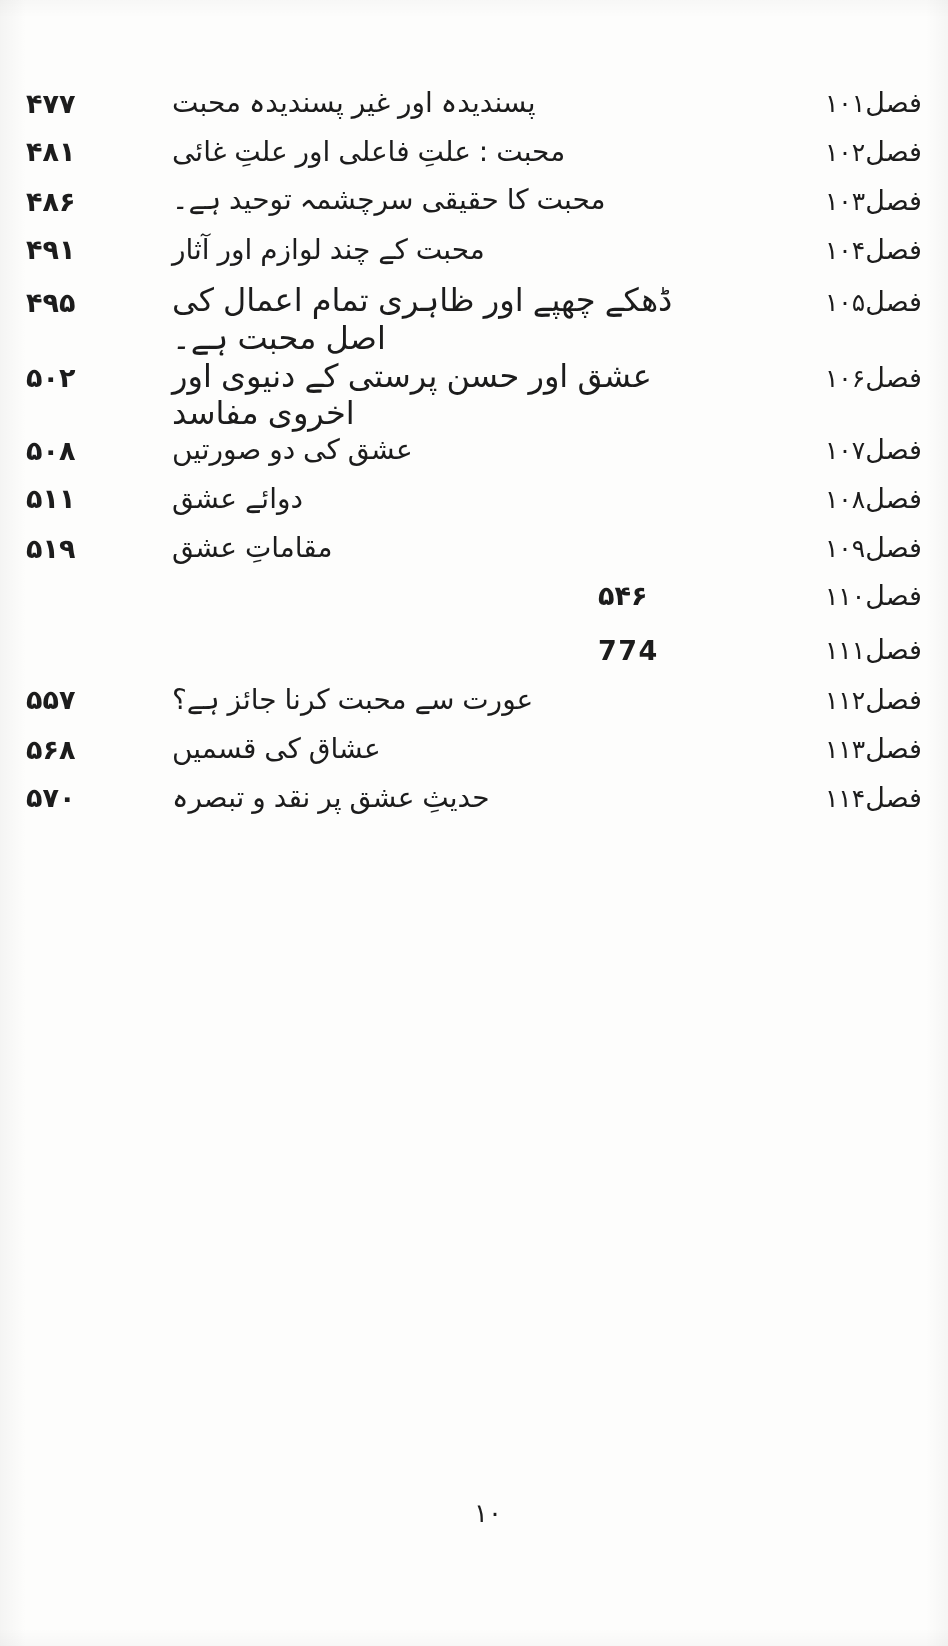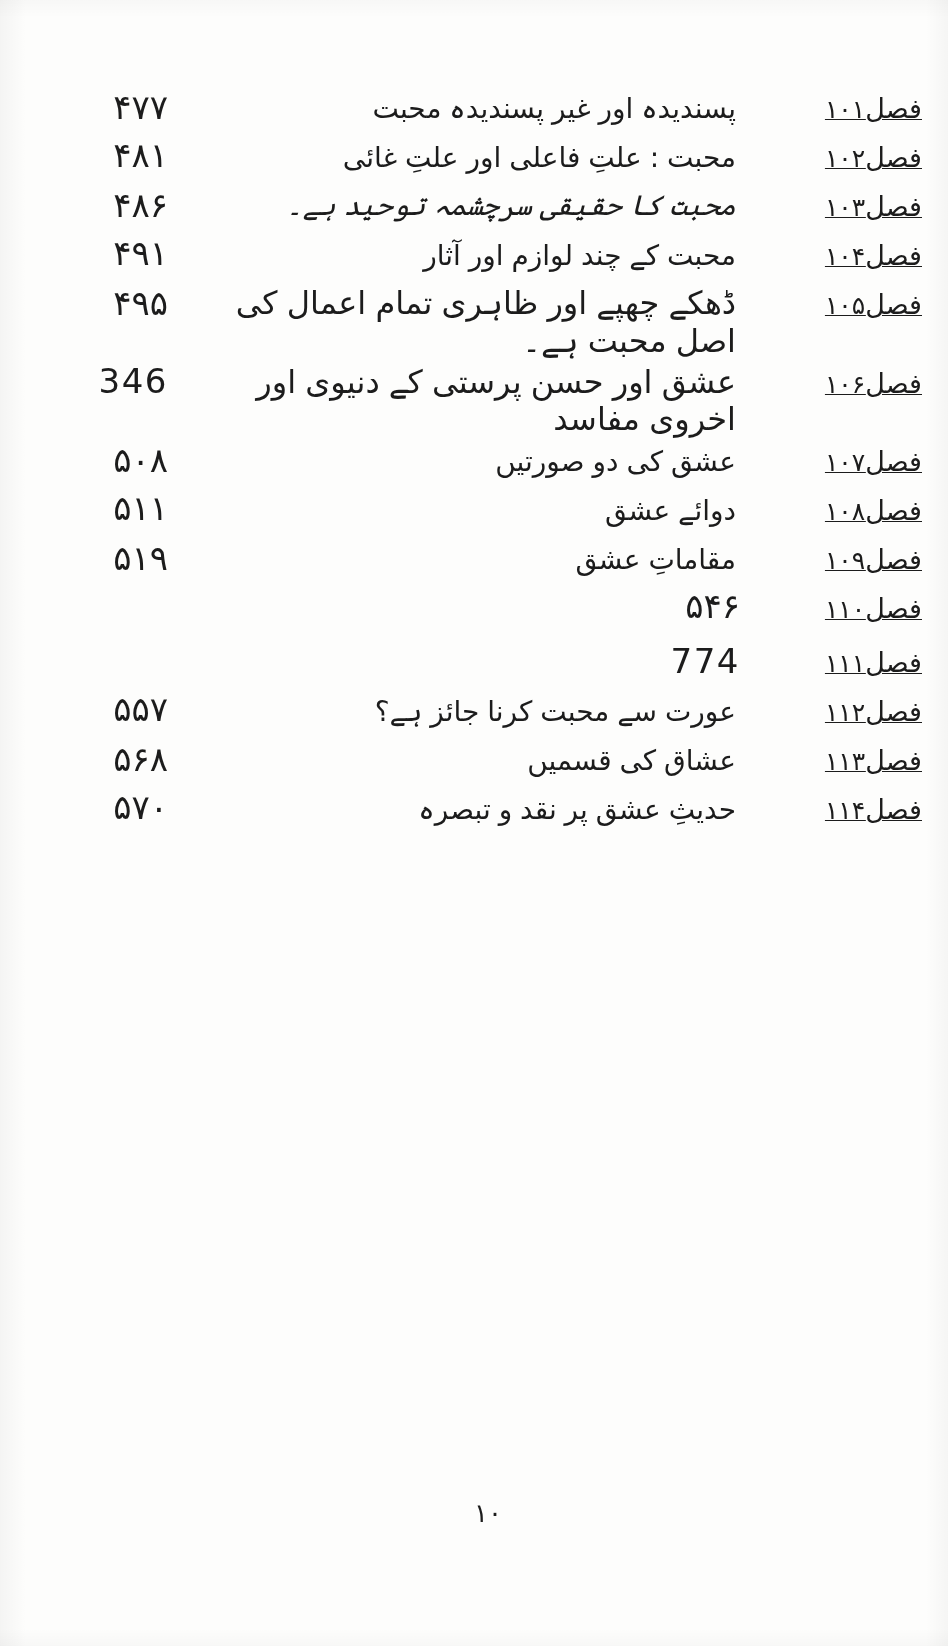--- a/index.html
+++ b/index.html
@@ -47,58 +47,58 @@
   }
 
   
   .chapter-cell {
     flex: 0 0 190px;
     text-align: right;
     padding-right: 8px;
     box-sizing: border-box;
     white-space: nowrap;
     direction: rtl;
-    text-decoration: underline;
   }
   .chapter-label {
     font-size: 27px;
     line-height: 1.05;
   }
   .chapter-number {
     font-size: 25px;
     letter-spacing: 0.5px;
   }
 
   .title-cell {
     flex: 1 1 auto;
-    text-align: right;
+    text-align: left;
     direction: rtl;
     font-size: 28px;
     line-height: 1.18;
     padding: 0 4px;
     word-spacing: -1px;
   }
   .title-cell.long {
     font-size: 32px;
   }
 
   .page-cell {
     flex: 0 0 150px;
-    text-align: right;
+    text-align: left;
     direction: ltr;
-    font-size: 34px;
+    font-size: 27px;
     letter-spacing: 1.5px;
     padding-left: 8px;
     box-sizing: border-box;
     white-space: nowrap;
+    font-weight: bold;
   }
 
   
   .toc-row:nth-child(odd) .page-cell { transform: translateY(1px); }
-  .toc-row:nth-child(3) .title-cell { transform: translateY(-1px); font-style: italic; }
+  .toc-row:nth-child(3) .title-cell { transform: translateY(-1px); }
   .toc-row:nth-child(5) { min-height: 53px; }
   .toc-row:nth-child(10) { min-height: 54px; }
 
   .folio {
     position: absolute;
     left: 0;
     right: 0;
     top: 1498px;
     text-align: center;
     font-size: 26px;
@@ -146,21 +146,21 @@
       <span class="chapter-label">فصل</span><span class="chapter-number">۱۰۵</span>
     </div>
     <div class="title-cell long">ڈھکے چھپے اور ظاہری تمام اعمال کی اصل محبت ہے۔</div>
     <div class="page-cell">۴۹۵</div>
   </div>
       <div class="toc-row">
     <div class="chapter-cell">
       <span class="chapter-label">فصل</span><span class="chapter-number">۱۰۶</span>
     </div>
     <div class="title-cell long">عشق اور حسن پرستی کے دنیوی اور اخروی مفاسد</div>
-    <div class="page-cell">346</div>
+    <div class="page-cell">۵۰۲</div>
   </div>
       <div class="toc-row">
     <div class="chapter-cell">
       <span class="chapter-label">فصل</span><span class="chapter-number">۱۰۷</span>
     </div>
     <div class="title-cell">عشق کی دو صورتیں</div>
     <div class="page-cell">۵۰۸</div>
   </div>
       <div class="toc-row">
     <div class="chapter-cell">

